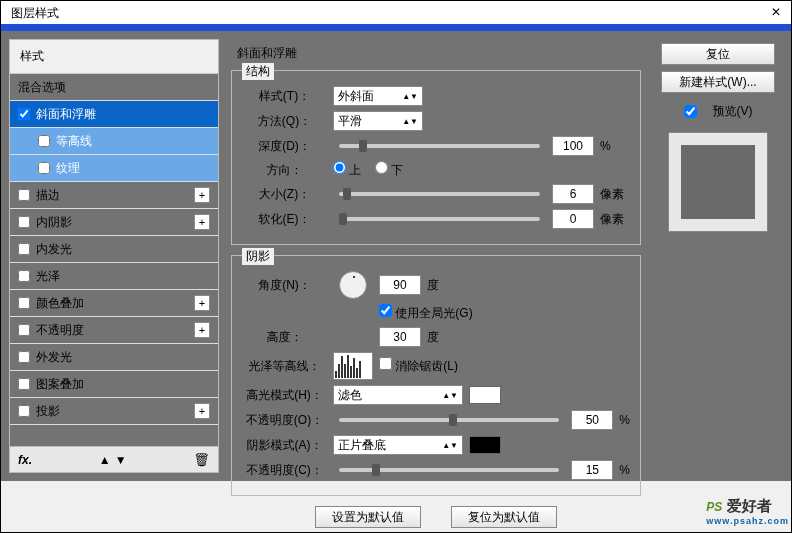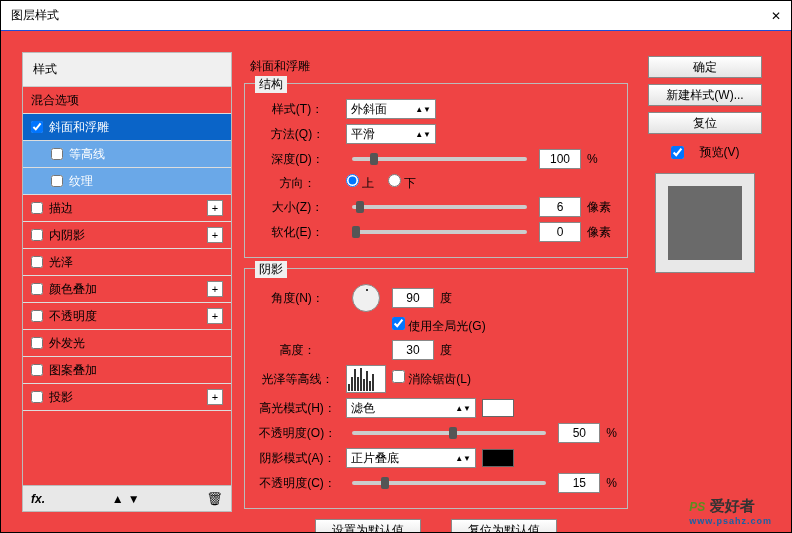--- a/index.html
+++ b/index.html
@@ -1,20 +1,20 @@
 <!DOCTYPE html>
 <html><head>
 <meta charset="utf-8">
 <style>
 *{box-sizing:border-box;font-family:"Microsoft YaHei",sans-serif;font-size:12px;margin:0;padding:0}
 body{background:#f0f0f0;width:792px;height:533px;border:1px solid #000;position:relative}
-.titlebar{height:30px;background:#fff;border-bottom:1px solid #1d4ed8;display:flex;align-items:center;padding:10px 10px;justify-content:space-between}
+.titlebar{height:30px;background:#fff;border-bottom:7px solid #1d4ed8;display:flex;align-items:flex-start;padding:4px 10px;justify-content:space-between}
 .titlebar span{font-size:12px}
 .close-x{font-size:14px;cursor:pointer}
-.main{display:flex;height:502px;background:#ef4444;padding:21px}
+.main{display:flex;height:450px;background:#737373;padding:8px}
 .left{width:210px;border:1px solid #bbb;display:flex;flex-direction:column}
 .left-head{padding:8px 10px;border-bottom:1px solid #ccc;background:#f0f0f0}
 .left-list{flex:1;overflow:auto}
 .row{height:27px;display:flex;align-items:center;padding:0 8px;border-bottom:1px solid #ddd;justify-content:space-between}
 .row.selected{background:#0a64c8;color:#fff}
 .row.sub{padding-left:28px;background:#6aa8e8;color:#fff}
 .row label{display:flex;align-items:center;gap:6px}
 .row input[type=checkbox]{width:12px;height:12px}
 .plus{width:16px;height:16px;border:1px solid #888;display:flex;align-items:center;justify-content:center;font-size:11px;line-height:1;background:#fff;color:#000}
 .left-foot{height:26px;border-top:1px solid #bbb;display:flex;align-items:center;justify-content:space-between;padding:0 8px;background:#e8e8e8}
@@ -40,21 +40,21 @@
 .contour span{width:2px;background:#333}
 .swatch{width:32px;height:18px;border:1px solid #666;background:#fff}
 .swatch.dark{background:#000}
 .btn{height:22px;border:1px solid #888;background:linear-gradient(#fff,#e4e4e4);padding:0 16px;display:flex;align-items:center;justify-content:center;cursor:pointer}
 .center-buttons{display:flex;gap:30px;justify-content:center;margin-top:0}
 .right{width:130px;padding:4px 8px;display:flex;flex-direction:column;gap:6px;align-items:center}
 .right .btn{width:114px}
 .preview-chk{display:flex;align-items:center;gap:16px;margin-top:4px}
 .preview-box{width:100px;height:100px;border:1px solid #888;background:#e8e8e8;display:flex;align-items:center;justify-content:center;margin-top:6px}
 .preview-inner{width:74px;height:74px;background:#6a6a6a}
-.watermark{position:absolute;right:19px;bottom:6px;font-size:16px;font-weight:bold;color:#7fb536}
+.watermark{position:absolute;right:2px;bottom:6px;font-size:16px;font-weight:bold;color:#7fb536}
 .watermark .ps{font-style:italic;color:#5a8f1f}
 .watermark .cn{color:#333;font-size:15px}
 .watermark .url{display:block;font-size:9px;color:#1763a6;letter-spacing:1px;text-align:left}
 .heading{margin:2px 0 8px 6px}
 </style>
 </head>
 <body>
 
 <div class="titlebar">
   <span>图层样式</span>
@@ -93,20 +93,26 @@
             <span>描边</span>
           </label>
           <span class="plus">+</span>
         </div>
       <div class="row">
           <label>
             <input type="checkbox" style="">
             <span>内阴影</span>
           </label>
           <span class="plus">+</span>
+        </div>
+      <div class="row">
+          <label>
+            <input type="checkbox" style="">
+            <span>内发光</span>
+          </label>
         </div>
       <div class="row">
           <label>
             <input type="checkbox" style="">
             <span>光泽</span>
           </label>
         </div>
       <div class="row">
           <label>
             <input type="checkbox" style="">
@@ -271,23 +277,22 @@
         </div>
     </fieldset>
 
     <div class="center-buttons">
       <div class="btn">设置为默认值</div>
       <div class="btn">复位为默认值</div>
     </div>
   </div>
 
   <div class="right">
-    <div class="btn">确定</div>
+    <div class="btn">复位</div>
     <div class="btn">新建样式(W)...</div>
-    <div class="btn">复位</div>
     <label class="preview-chk">
         <input type="checkbox" checked="" style=""> 
         <span>预览(V)</span>
       </label>
     <div class="preview-box">
         <div class="preview-inner"></div>
       </div>
   </div>
 </div>
 

